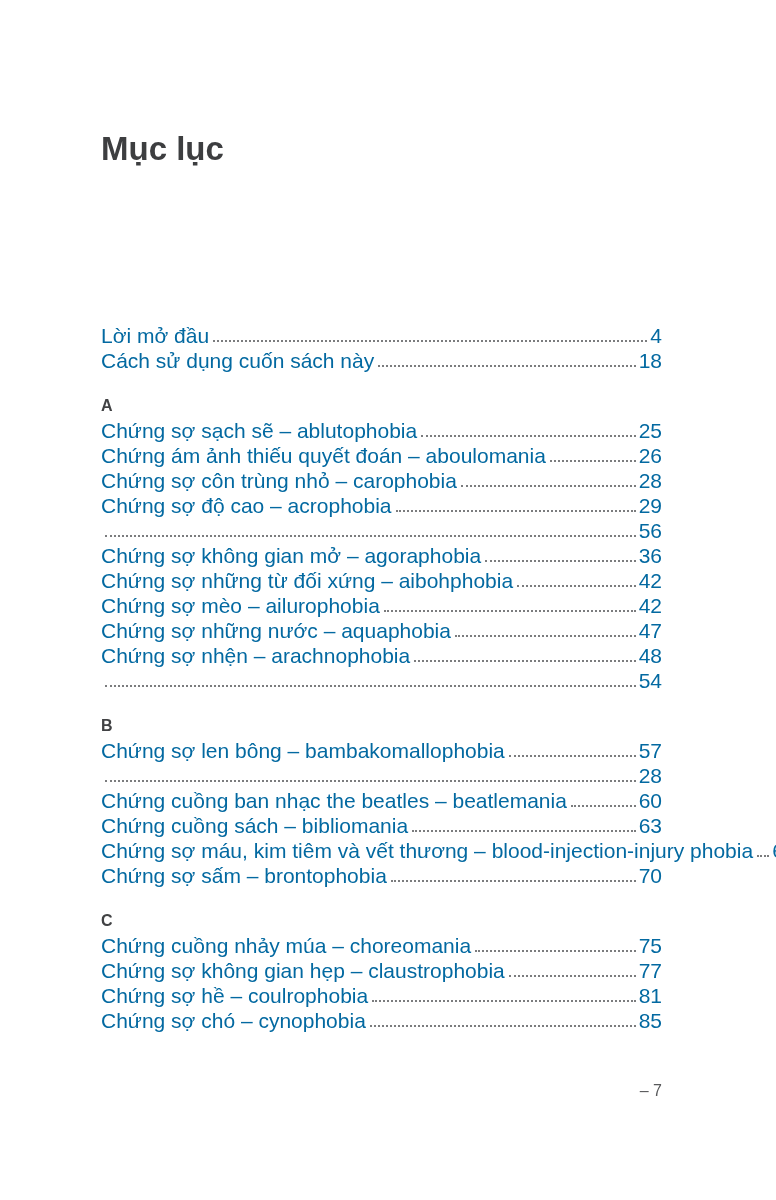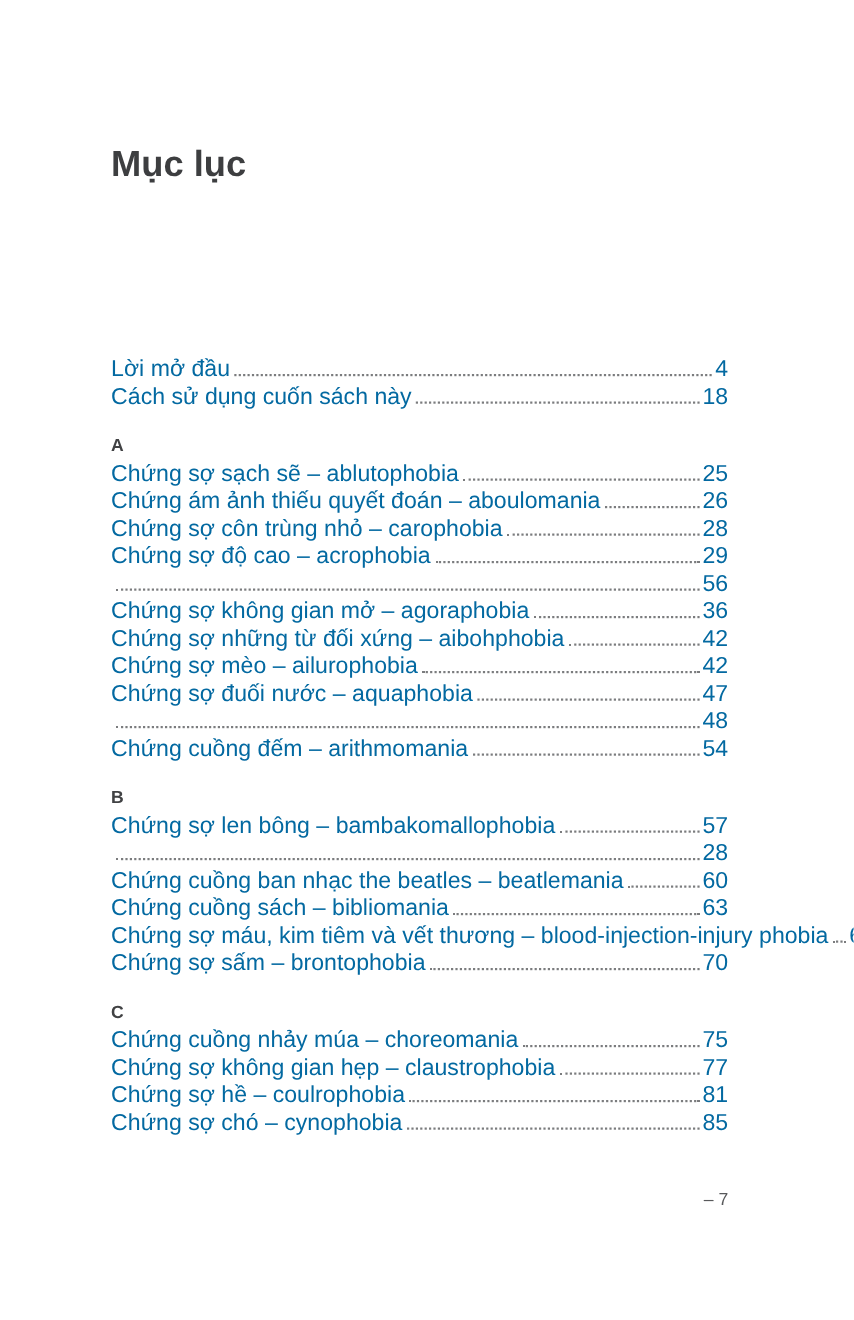--- a/index.html
+++ b/index.html
@@ -118,30 +118,30 @@
         <span class="toc-label">Chứng sợ những từ đối xứng – aibohphobia</span>
         <span class="toc-dots"></span>
         <span class="toc-page">42</span>
       </div>
       <div class="toc-row">
         <span class="toc-label">Chứng sợ mèo – ailurophobia</span>
         <span class="toc-dots"></span>
         <span class="toc-page">42</span>
       </div>
       <div class="toc-row">
-        <span class="toc-label">Chứng sợ đuối nước – aquaphobia</span>
+        <span class="toc-label">Chứng sợ những nước – aquaphobia</span>
         <span class="toc-dots"></span>
         <span class="toc-page">47</span>
       </div>
       <div class="toc-row">
+        <span class="toc-label">Chứng sợ nhện – arachnophobia</span>
         <span class="toc-dots"></span>
         <span class="toc-page">48</span>
       </div>
       <div class="toc-row">
-        <span class="toc-label">Chứng cuồng đếm – arithmomania</span>
         <span class="toc-dots"></span>
         <span class="toc-page">54</span>
       </div>
       <div class="section-letter">B</div>
       <div class="toc-row">
         <span class="toc-label">Chứng sợ len bông – bambakomallophobia</span>
         <span class="toc-dots"></span>
         <span class="toc-page">57</span>
       </div>
       <div class="toc-row">

